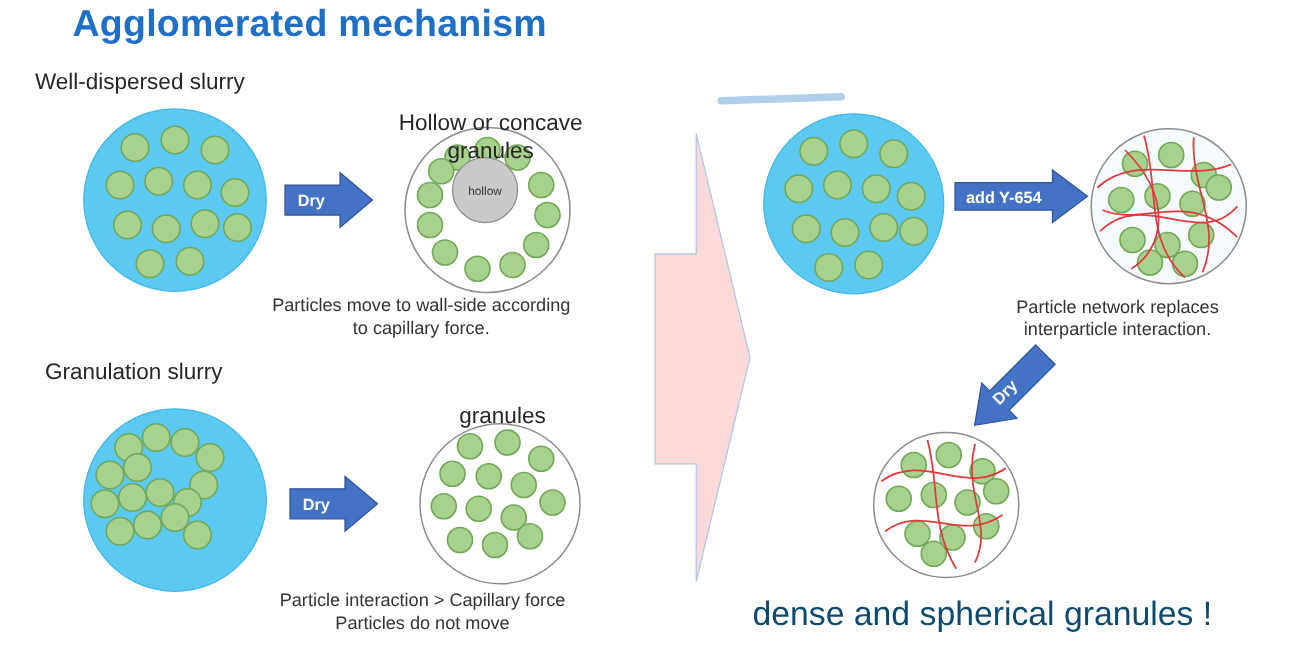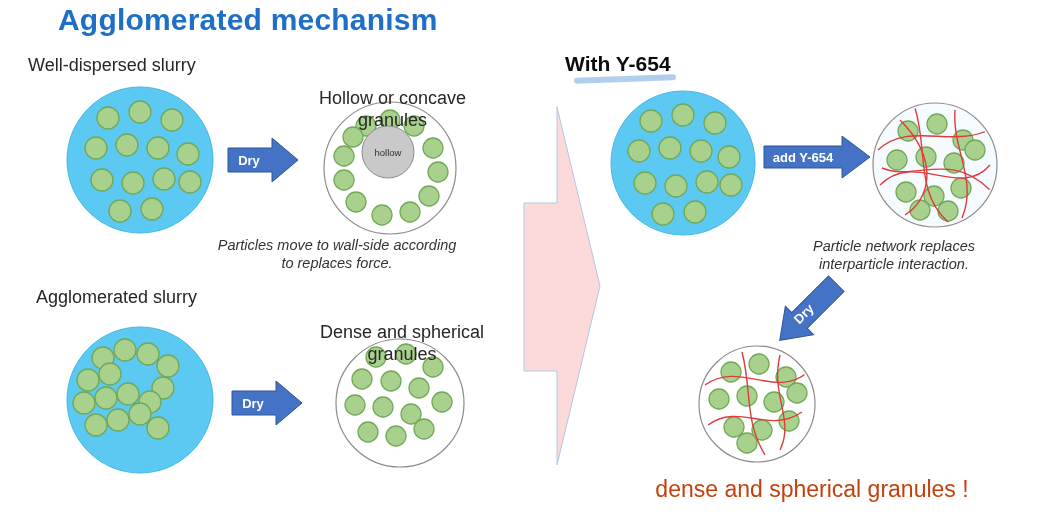--- a/index.html
+++ b/index.html
@@ -3,26 +3,26 @@
 <meta charset="utf-8">
 <style>
   * { margin:0; padding:0; box-sizing:border-box; }
   body { font-family:"Liberation Sans", sans-serif; background:#ffffff; }
   .canvas { position:relative; width:1052px; height:524px; background:#fff; overflow:hidden; }
   .abs { position:absolute; }
   .title { left:58px; top:3px; font-size:30px; font-weight:bold; color:var(--title_blue); letter-spacing:.2px; }
   .sec-label { font-size:18px; color:#262626; line-height:1.2; }
   .center { text-align:center;margin-top:33px; }
   .stack span { display:block; }
-  .caption { font-size:14.5px; color:#333; text-align:center; line-height:1.25;font-style:italic; }
+  .caption { font-size:14.5px; color:#333; text-align:center; line-height:1.25; }
   .caption span { display:block; }
   .heading-y { left:565px; top:52px; font-size:21px; font-weight:bold; color:#0d0d0d; z-index:2; }
   .underline-swoosh { left:574px; top:76px; width:102px; height:6px; background:var(--highlight_blue);
                       transform:rotate(-2deg); border-radius:3px; opacity:.8; z-index:1; }
-  .conclusion { left:602px; top:476px; width:420px; font-size:23px; color:#c2410c; text-align:center; }
+  .conclusion { left:602px; top:476px; width:420px; font-size:27px; color:#0c4a6e; text-align:left; }
   svg.layer { position:absolute; left:0; top:0; }
   .slurry   { fill:var(--slurry_blue); stroke:#41b7e8; stroke-width:1; }
   .granule  { fill:#ffffff; stroke:#8c8c8c; stroke-width:1.2; }
   .granule-tint { fill:#f6fbff; stroke:#8c8c8c; stroke-width:1.2; }
   .dot { fill:var(--particle_green); stroke:var(--particle_green_border); stroke-width:1.3; }
   .block-arrow { fill:var(--arrow_blue); stroke:#2f5597; stroke-width:1; }
   .big-arrow { fill:var(--big_arrow_pink); stroke:#b3c6e6; stroke-width:1; }
   .net { fill:none; stroke:var(--network_red); stroke-width:1.4; }
   .hollow-circle { fill:var(--hollow_gray); stroke:#8c8c8c; stroke-width:1; }
   text { font-family:"Liberation Sans", sans-serif; }
@@ -198,33 +198,35 @@
 
   <div class="abs sec-label" style="left:28px; top:55px;">Well-dispersed slurry</div>
 
   <div class="abs sec-label center stack" style="left:290px; top:55px; width:205px;">
     <span>Hollow or concave</span>
     <span>granules</span>
   </div>
 
   <div class="abs caption" style="left:157px; top:236px; width:360px;">
     <span>Particles move to wall-side according</span>
-    <span>to replaces force.</span>
-  </div>
-
-  <div class="abs sec-label" style="left:36px; top:287px;">Agglomerated slurry</div>
+    <span>to capillary force.</span>
+  </div>
+
+  <div class="abs sec-label" style="left:36px; top:287px;">Granulation slurry</div>
 
   <div class="abs sec-label center stack" style="left:292px; top:289px; width:220px;">
-    <span>Dense and spherical</span>
     <span>granules</span>
   </div>
 
+  <div class="abs caption" style="left:168px; top:472px; width:340px;">
+    <span>Particle interaction &gt; Capillary force</span>
+    <span>Particles do not move</span>
+  </div>
 
   <div class="abs underline-swoosh"></div>
-  <div class="abs heading-y">With Y-654</div>
 
   <div class="abs caption" style="left:783px; top:237px; width:222px;">
     <span>Particle network replaces</span>
     <span>interparticle interaction.</span>
   </div>
 
   <div class="abs conclusion">dense and spherical granules !</div>
 </div>
 
 </body></html>

